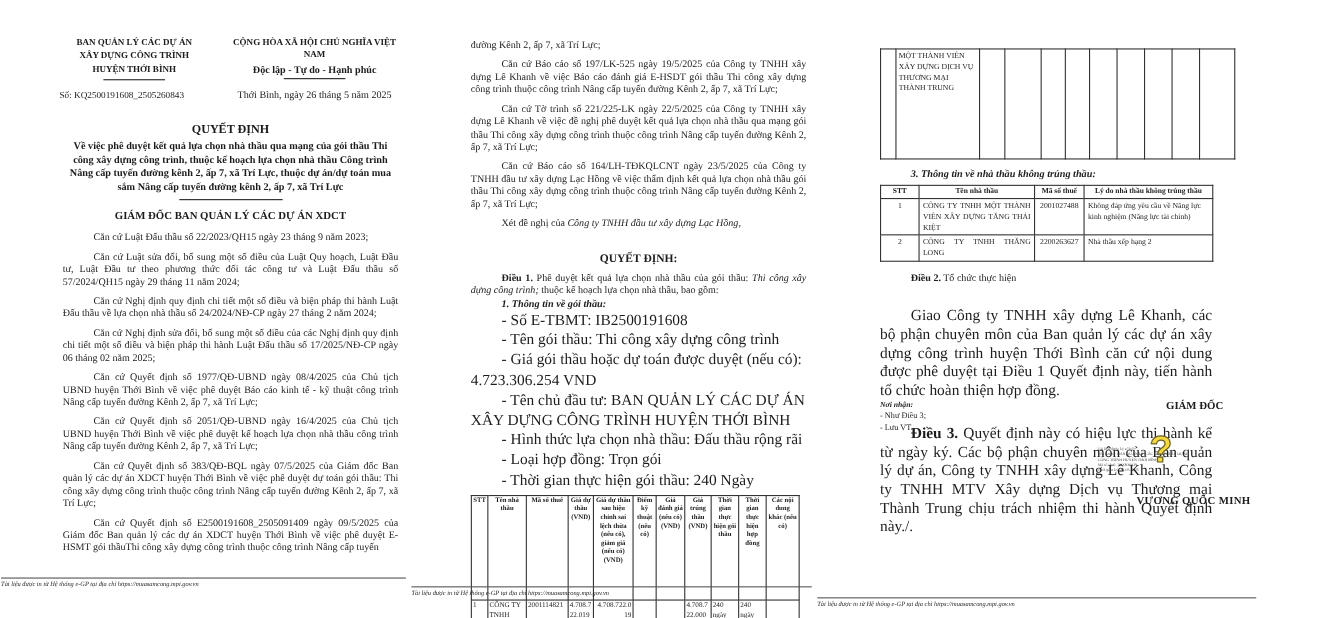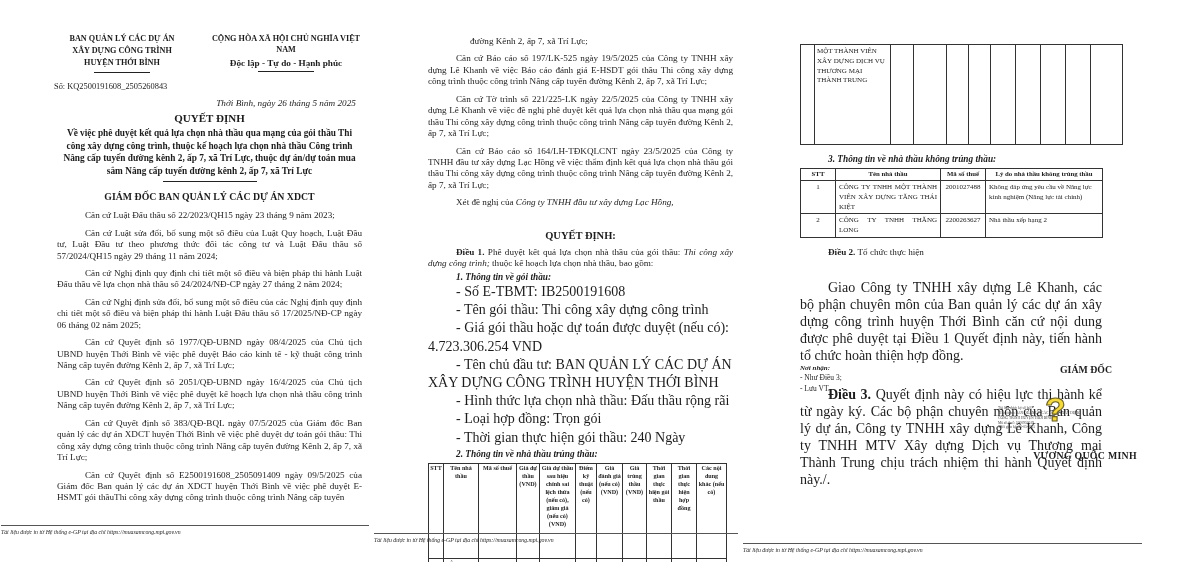--- a/index.html
+++ b/index.html
@@ -5,32 +5,32 @@
   * { box-sizing: border-box; margin: 0; padding: 0; }
   html,body { width:1200px; height:562px; background:#ffffff; overflow:hidden;
     font-family:"Liberation Serif","DejaVu Serif",serif; color:#1c1c1c; }
   .page { position:absolute; top:0; height:424px; background:#fff; }
   #page1 { left:0; width:373px; }
   #page2 { left:373px; width:367px; }
   #page3 { left:740px; width:460px; }
 
   .b { font-weight:bold; }
   .i { font-style:italic; }
-  .j { text-align:justify;margin-left:42px; }
+  .j { text-align:justify; }
 
   
   .p1-header { position:absolute; left:42px; top:33px; width:328px; display:flex; }
   .hdr-left { width:160px; }
   .hdr-right { width:168px; }
   .org-name { font-size:8.2px; font-weight:bold; line-height:1.48; text-align:center; white-space:pre-line; }
   .sep-sm { border-top:0.8px solid #222; width:56px; margin:3px auto 0; height:0; }
   .doc-no { font-size:8.4px; margin-top:9px; text-align:left; padding-left:12px; }
   .national { font-size:8.2px; font-weight:bold; text-align:center; line-height:1.35; }
   .motto { font-size:9.2px; font-weight:bold; text-align:center; margin-top:3px; }
-  .dateline { font-size:9.2px; font-style:italic; text-align:center; margin-top:26px; }
+  .dateline { font-size:9.2px; text-align:center; margin-top:9px; }
   .p1-body { position:absolute; left:57px; top:112px; width:305px; }
   .doc-title { font-size:11px; font-weight:bold; text-align:center; }
   .doc-subtitle { font-size:9.3px; font-weight:bold; text-align:center; line-height:1.35; margin-top:3px; }
   .sep-title { border-top:0.8px solid #222; width:94px; margin:4px auto 0; height:0; }
   .issuer { font-size:9.8px; font-weight:bold; text-align:center; margin-top:9px; }
   .para { font-size:9.15px; line-height:1.25; text-align:justify; text-indent:28px; margin-top:6px; }
   .recitals { margin-top:8px; }
 
   
   .p2-body { position:absolute; left:55px; top:36px; width:305px; }
@@ -125,21 +125,20 @@
     <div class="decides">QUYẾT ĐỊNH:</div>
     <div class="para"><span class="b">Điều 1.</span><span> Phê duyệt kết quả lựa chọn nhà thầu của gói thầu: </span><span class="i">Thi công xây dựng công trình;</span><span> thuộc kế hoạch lựa chọn nhà thầu, bao gồm:</span></div>
     <div class="sec-head">1. Thông tin về gói thầu:</div>
     <div class="info-line">- Số E-TBMT: IB2500191608</div>
     <div class="info-line">- Tên gói thầu: Thi công xây dựng công trình</div>
     <div class="info-line">- Giá gói thầu hoặc dự toán được duyệt (nếu có): 4.723.306.254 VND</div>
     <div class="info-line">- Tên chủ đầu tư: BAN QUẢN LÝ CÁC DỰ ÁN XÂY DỰNG CÔNG TRÌNH HUYỆN THỚI BÌNH</div>
     <div class="info-line">- Hình thức lựa chọn nhà thầu: Đấu thầu rộng rãi</div>
     <div class="info-line">- Loại hợp đồng: Trọn gói</div>
     <div class="info-line">- Thời gian thực hiện gói thầu: 240 Ngày</div>
-    <div class="sec-head">2. Thông tin về nhà thầu trúng thầu:</div>
 
     <table class="wtable">
       <colgroup>
         <col style="width:15px">
           <col style="width:35px">
           <col style="width:38px">
           <col style="width:23px">
         <col style="width:36px">
           <col style="width:21px">
           <col style="width:26px">

